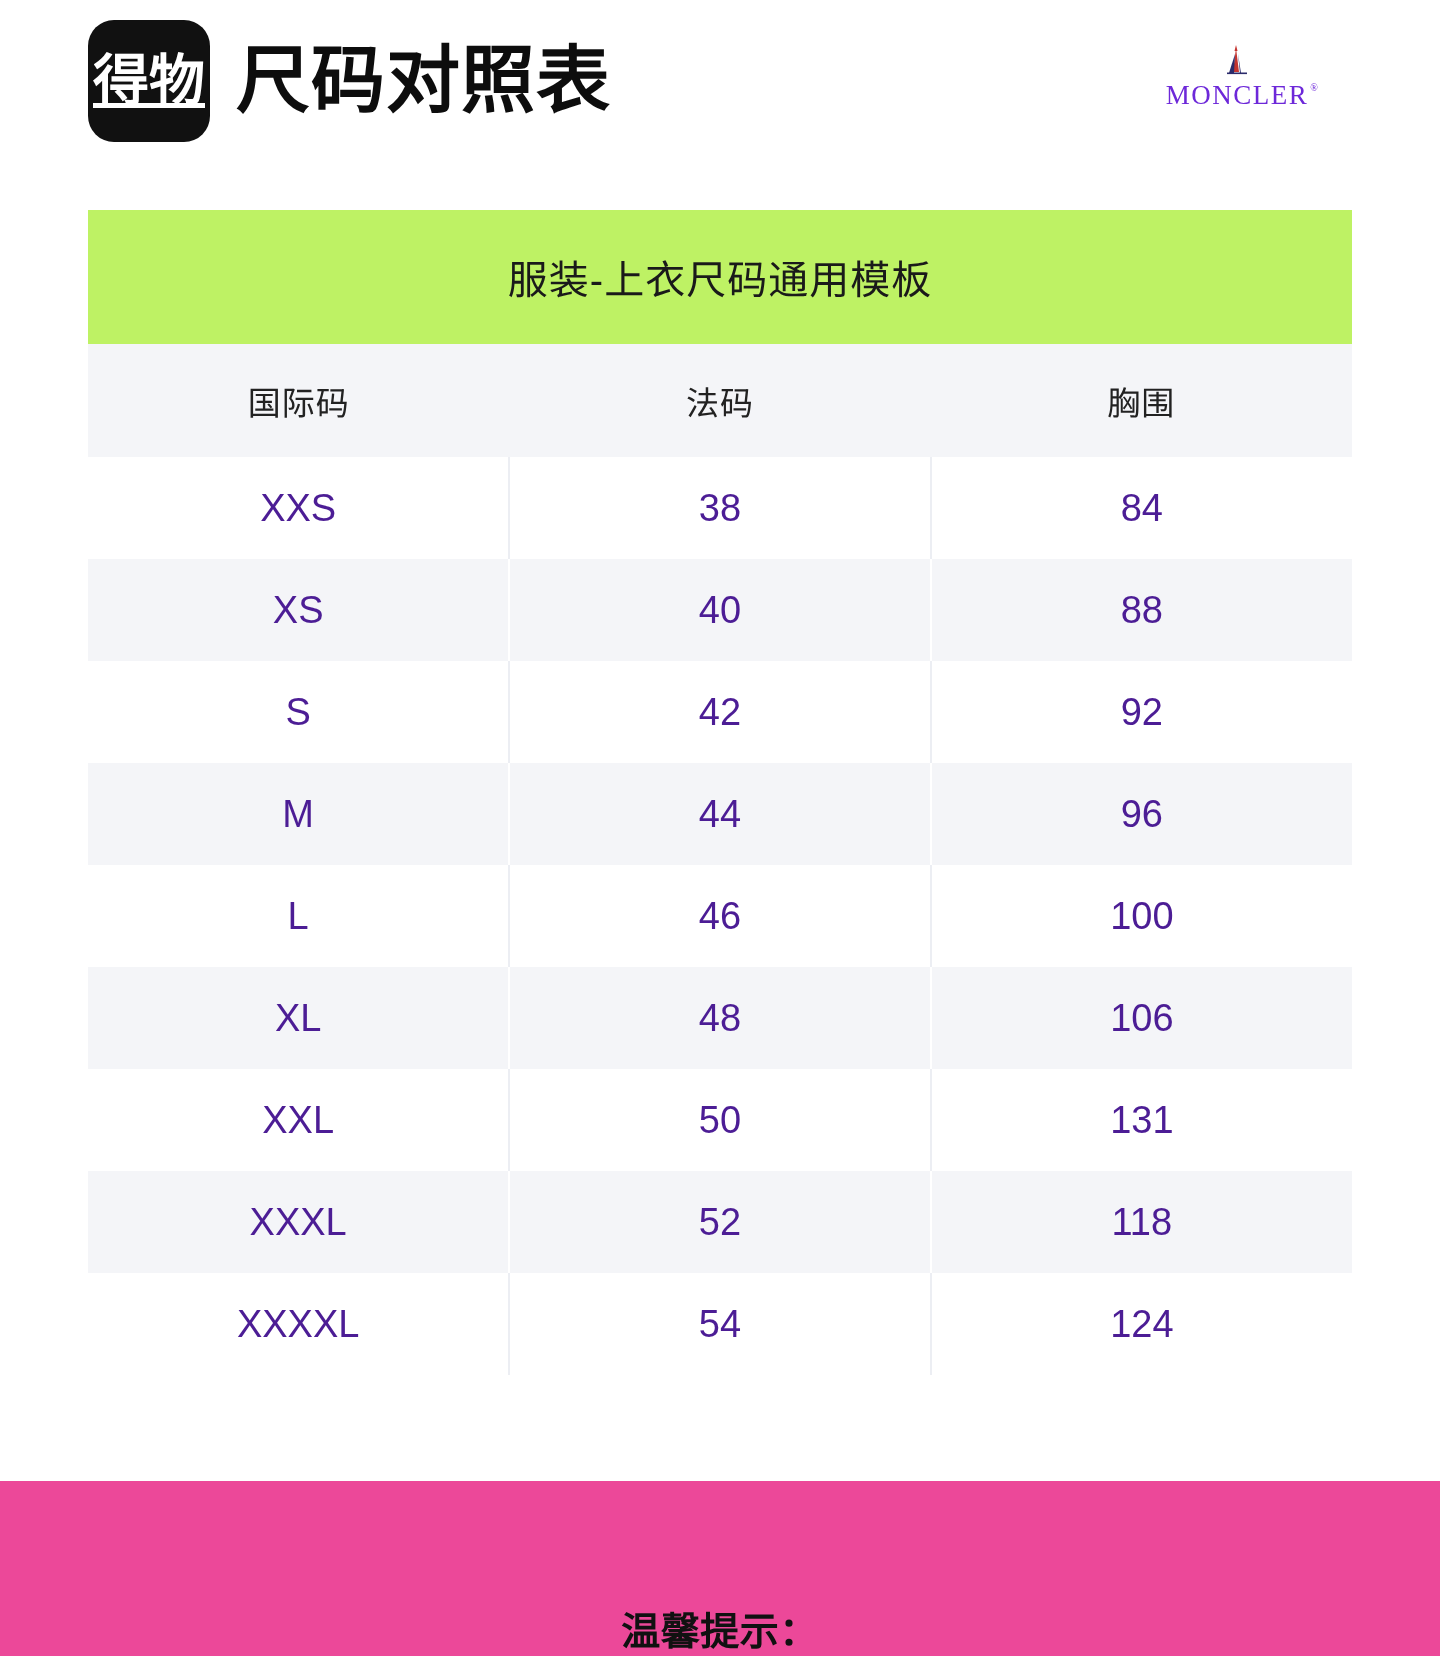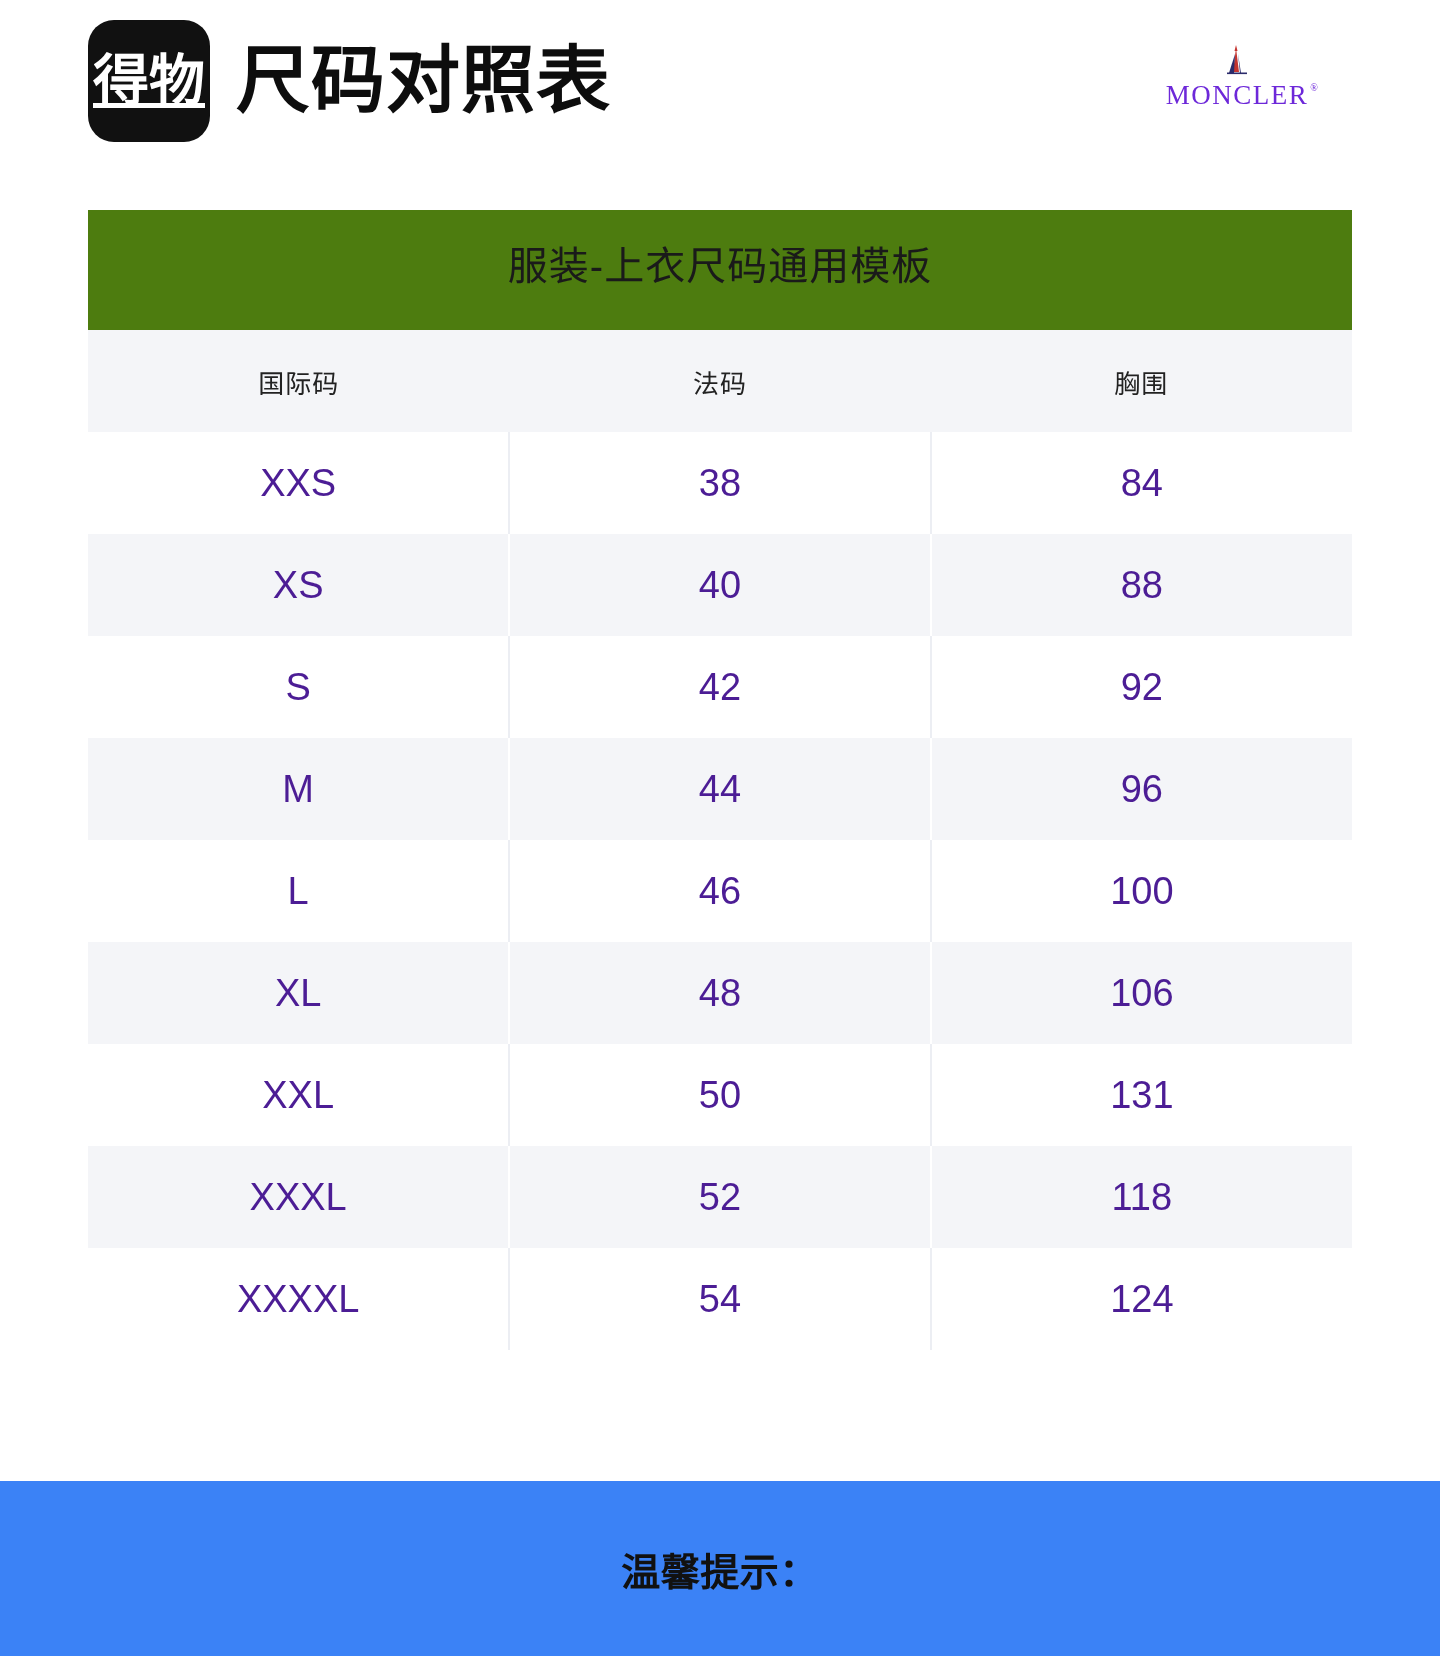--- a/index.html
+++ b/index.html
@@ -81,36 +81,36 @@
     top: 2px;
     right: -11px;
   }
 
   
   .table-wrap {
     margin: 70px 88px 0 88px;
     width: 1264px;
   }
   .table-title {
-    background: #4d7c0f;
+    background: #bef264;
     text-align: center;
     font-size: 40px;
     font-weight: 500;
     color: #1a1a1a;
-    padding: 24px 0 38px 0;
+    padding: 38px 0 38px 0;
     letter-spacing: 1px;
   }
   table {
     border-collapse: collapse;
     width: 100%;
     table-layout: fixed;
   }
   thead th {
     background: #f4f5f8;
-    font-size: 26px;
+    font-size: 33px;
     font-weight: normal;
     color: #222222;
     padding: 33px 0 32px 0;
     text-align: center;
     letter-spacing: 1px;
   }
   tbody td {
     text-align: center;
     font-size: 38px;
     color: #4c1d95;
@@ -129,23 +129,23 @@
     border-right: none;
   }
 
   
   .note {
     position: absolute;
     left: 0;
     right: 0;
     bottom: 0;
     height: 175px;
-    background: #3b82f6;
-    display: flex;
-    align-items: center;
+    background: #ec4899;
+    display: flex;
+    align-items: flex-end;
     justify-content: center;
     font-size: 39px;
     color: #111111;
     letter-spacing: 0.5px;
   }
   .note b {
     font-weight: bold;
   }
 </style>
 </head>

